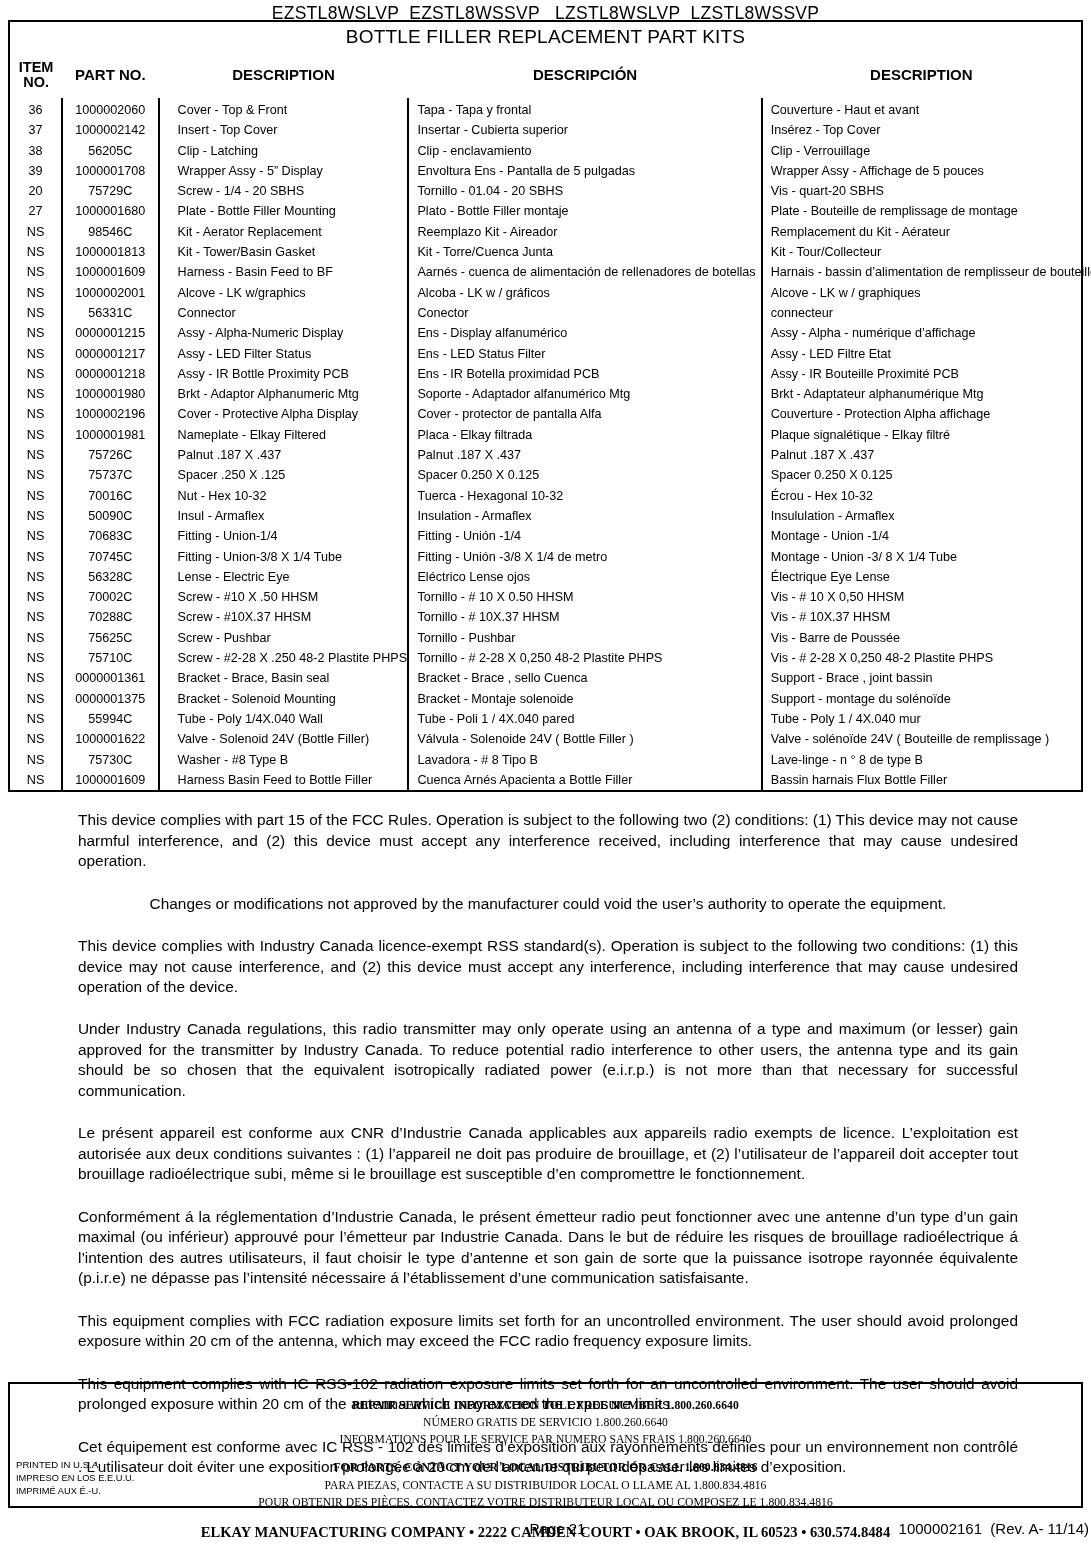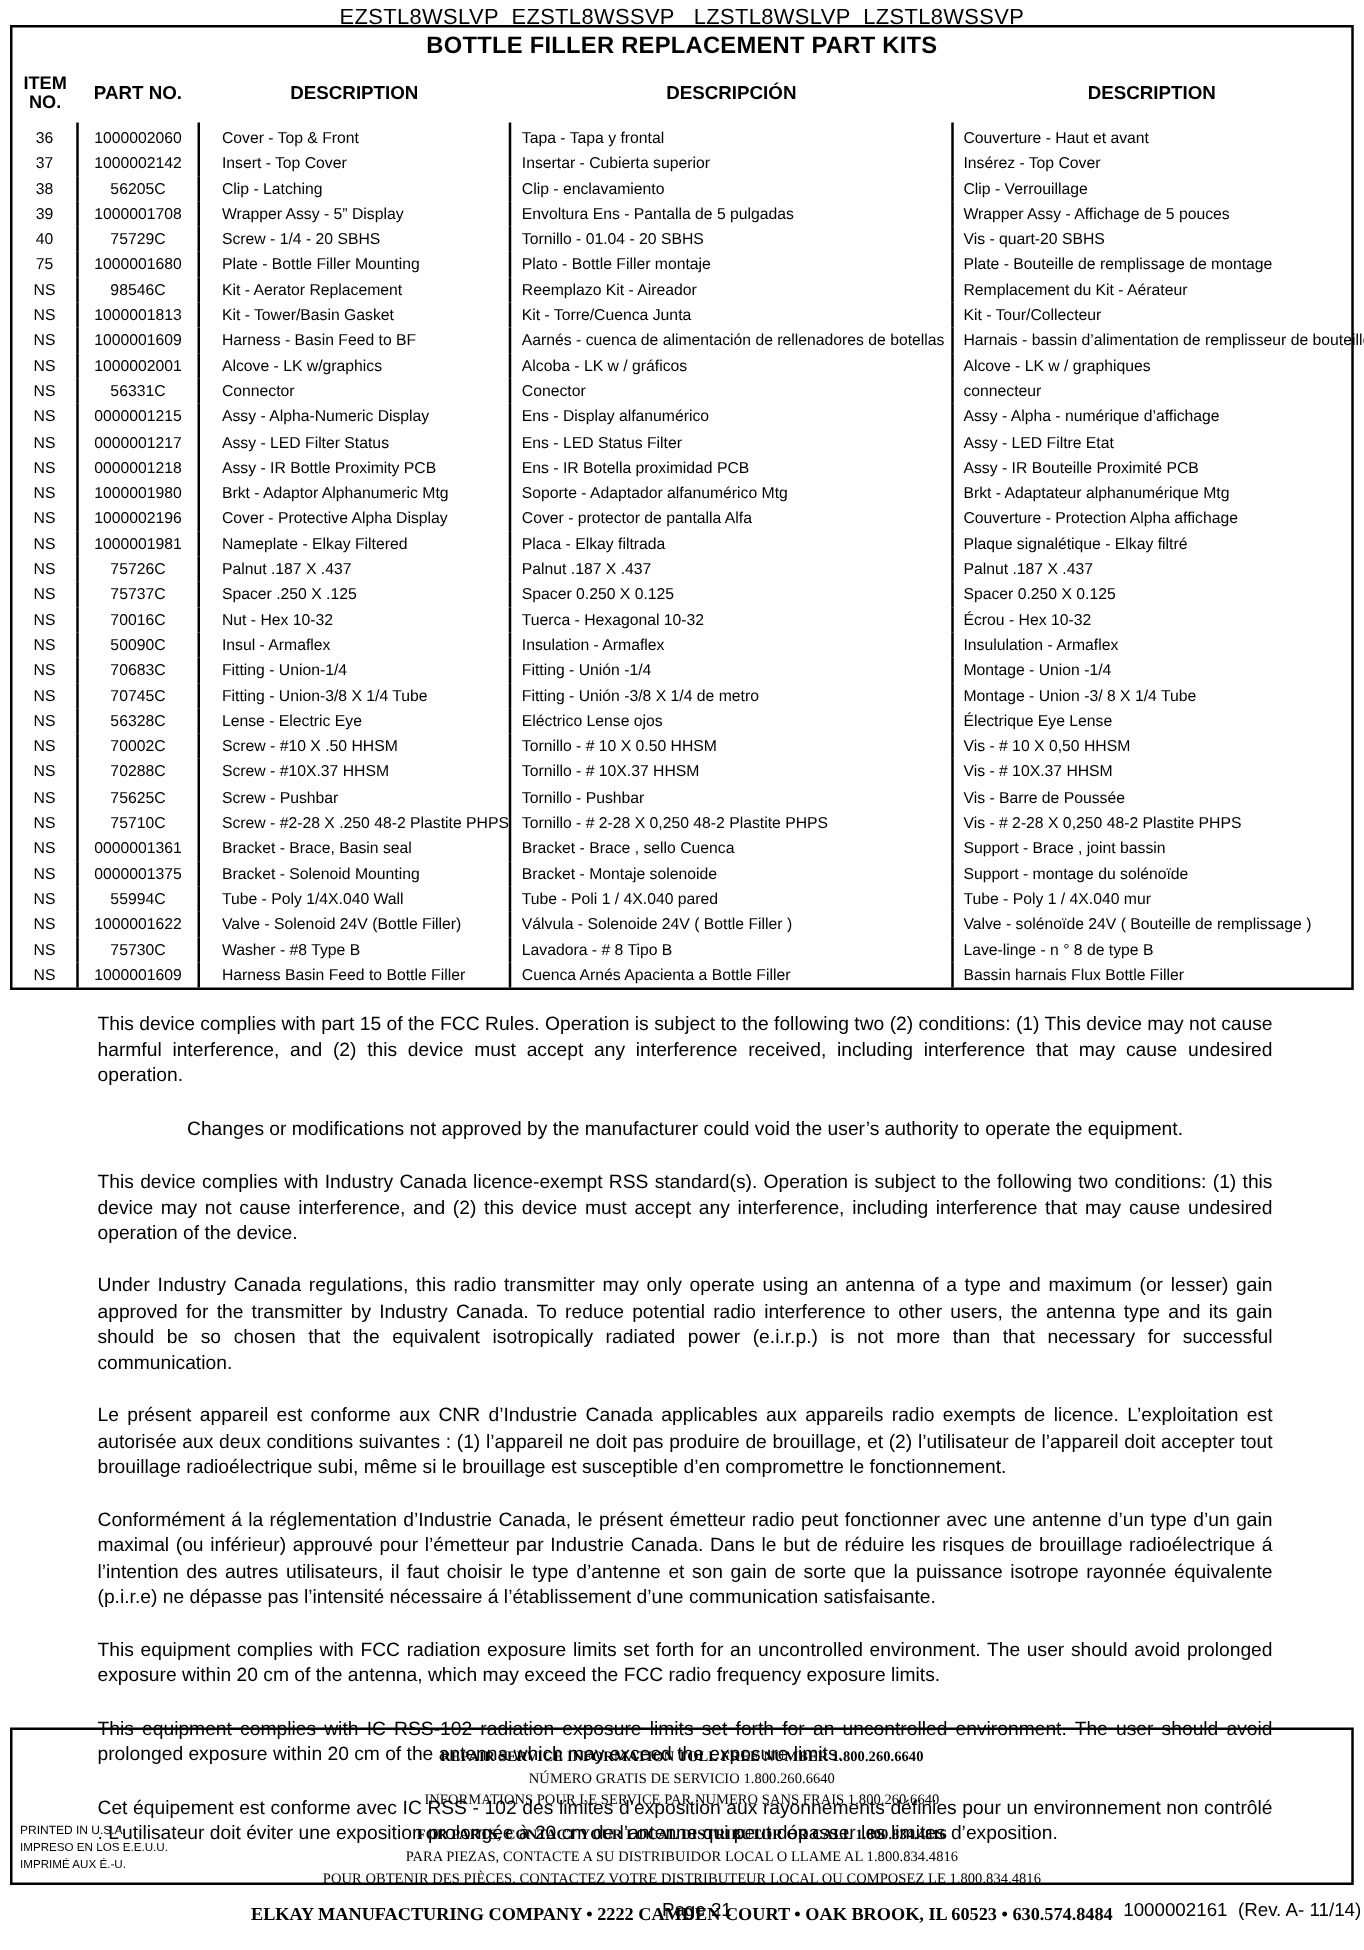--- a/index.html
+++ b/index.html
@@ -36,21 +36,21 @@
     width: 100%;
     table-layout: fixed;
   }
   table.parts td, table.parts th {
     border: 0;
     padding: 0;
     vertical-align: middle;
   }
   .title-row td {
     text-align: center;
-    font-weight: bold;
+    font-weight: normal;
     font-size: 19px;
     height: 30px;
     border-bottom: 2.2px solid #000;
     letter-spacing: 0.2px;
   }
   .hdr-row th {
     font-weight: bold;
     font-size: 15px;
     height: 46px;
     border-bottom: 2.2px solid #000;
@@ -205,28 +205,28 @@
           <td class="c-descf">Clip - Verrouillage</td>
         </tr>
         <tr>
           <td class="c-item">39</td>
           <td class="c-part">1000001708</td>
           <td class="c-desc">Wrapper Assy - 5” Display</td>
           <td class="c-descp">Envoltura Ens - Pantalla de 5 pulgadas</td>
           <td class="c-descf">Wrapper Assy - Affichage de 5 pouces</td>
         </tr>
         <tr>
-          <td class="c-item">40</td>
+          <td class="c-item">20</td>
           <td class="c-part">75729C</td>
           <td class="c-desc">Screw -  1/4 - 20 SBHS</td>
           <td class="c-descp">Tornillo - 01.04 - 20 SBHS</td>
           <td class="c-descf">Vis - quart-20 SBHS</td>
         </tr>
         <tr>
-          <td class="c-item">75</td>
+          <td class="c-item">27</td>
           <td class="c-part">1000001680</td>
           <td class="c-desc">Plate - Bottle Filler Mounting</td>
           <td class="c-descp">Plato - Bottle Filler montaje</td>
           <td class="c-descf">Plate - Bouteille de remplissage de montage</td>
         </tr>
         <tr>
           <td class="c-item">NS</td>
           <td class="c-part">98546C</td>
           <td class="c-desc">Kit - Aerator Replacement</td>
           <td class="c-descp">Reemplazo Kit - Aireador</td>

